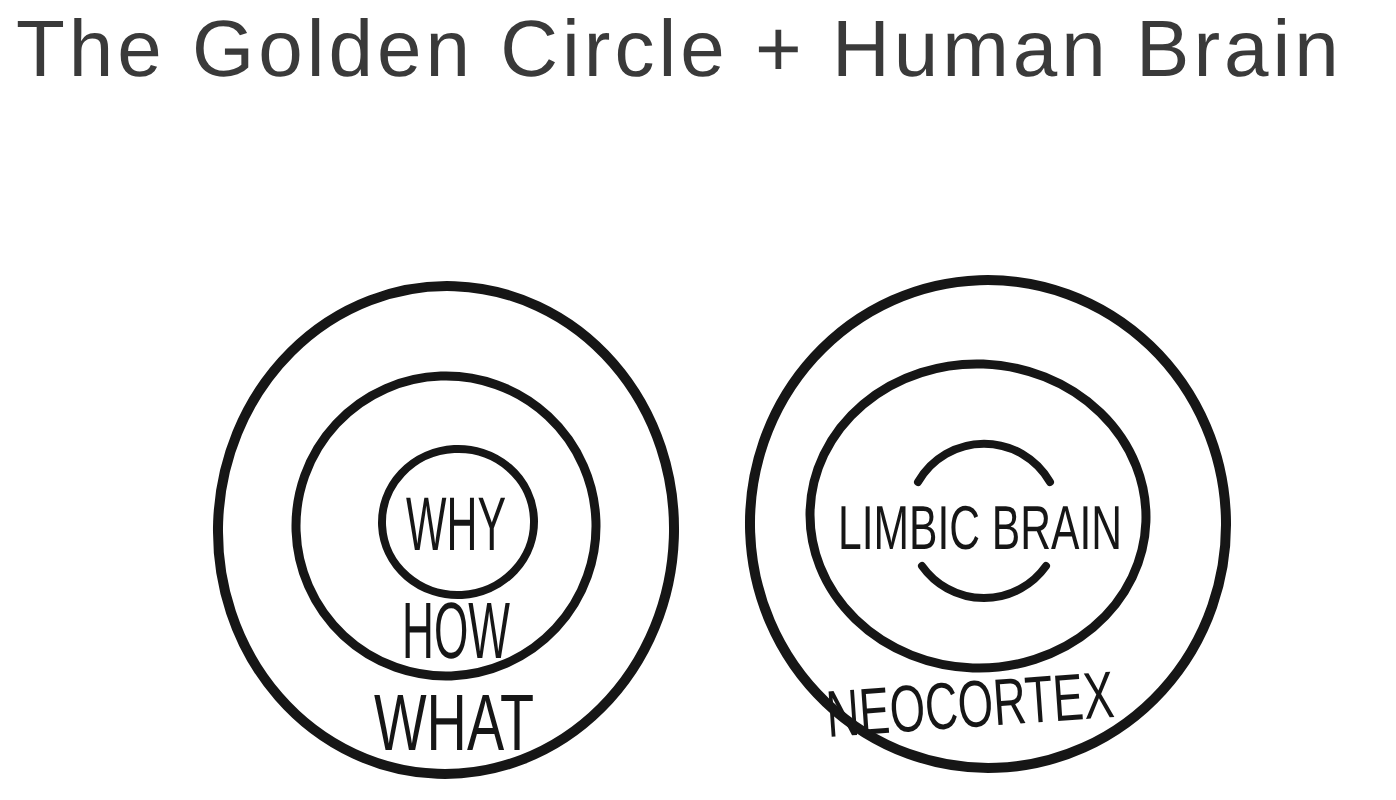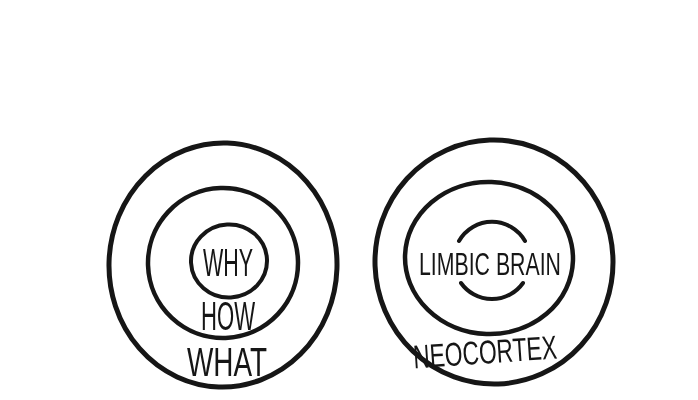--- a/index.html
+++ b/index.html
@@ -42,20 +42,21 @@
     font-weight: 400;
     stroke-width: 0.9;
     paint-order: stroke;
   }
 </style>
 </head>
 <body>
 
 <div class="page">
 
+  <h1 class="page-title">The Golden Circle + Human Brain</h1>
 
   <svg class="diagram-canvas" width="698" height="400" viewBox="0 0 698 400">
 
     <g>
       <ellipse class="ring" cx="223" cy="265" rx="114" ry="122" stroke-width="5" transform="rotate(2 223 265)" stroke="#161616"></ellipse>
       <ellipse class="ring" cx="223" cy="263" rx="75" ry="75" stroke-width="4.5" transform="rotate(-2 223 263)" stroke="#161616"></ellipse>
       <ellipse class="ring" cx="229" cy="261" rx="38" ry="36.5" stroke-width="4" transform="rotate(-3 229 261)" stroke="#161616"></ellipse>
 
       <text class="hand-label" x="228" y="263" font-size="38" text-anchor="middle" dominant-baseline="central" textLength="50" lengthAdjust="spacingAndGlyphs" fill="#161616">WHY</text>
 

